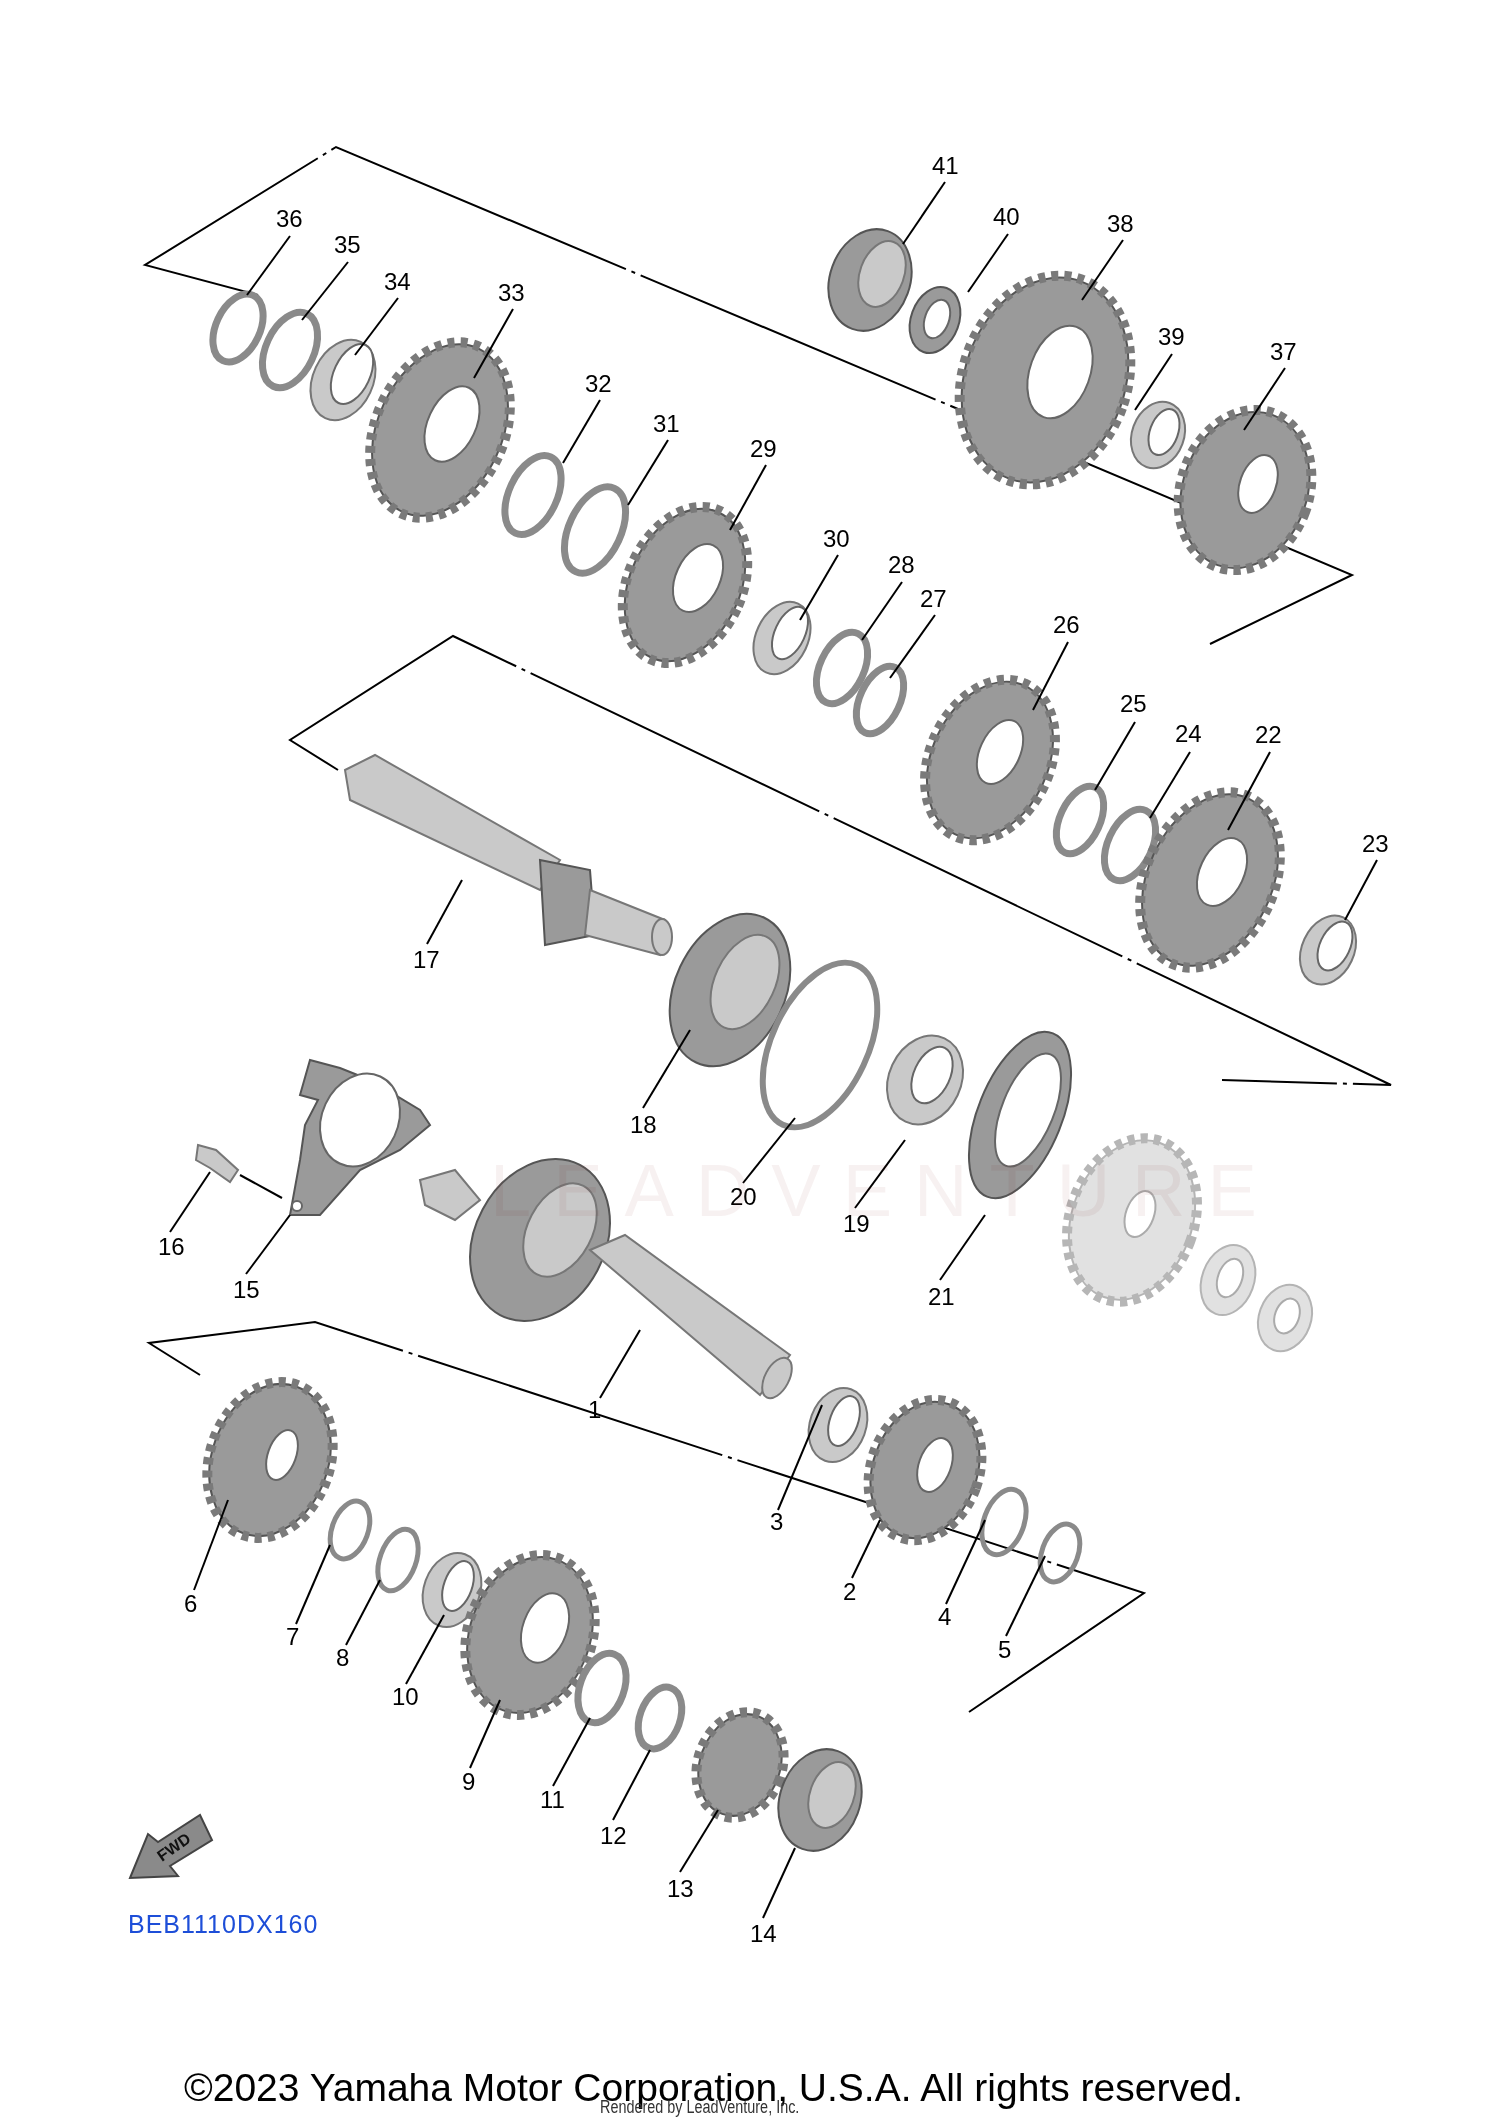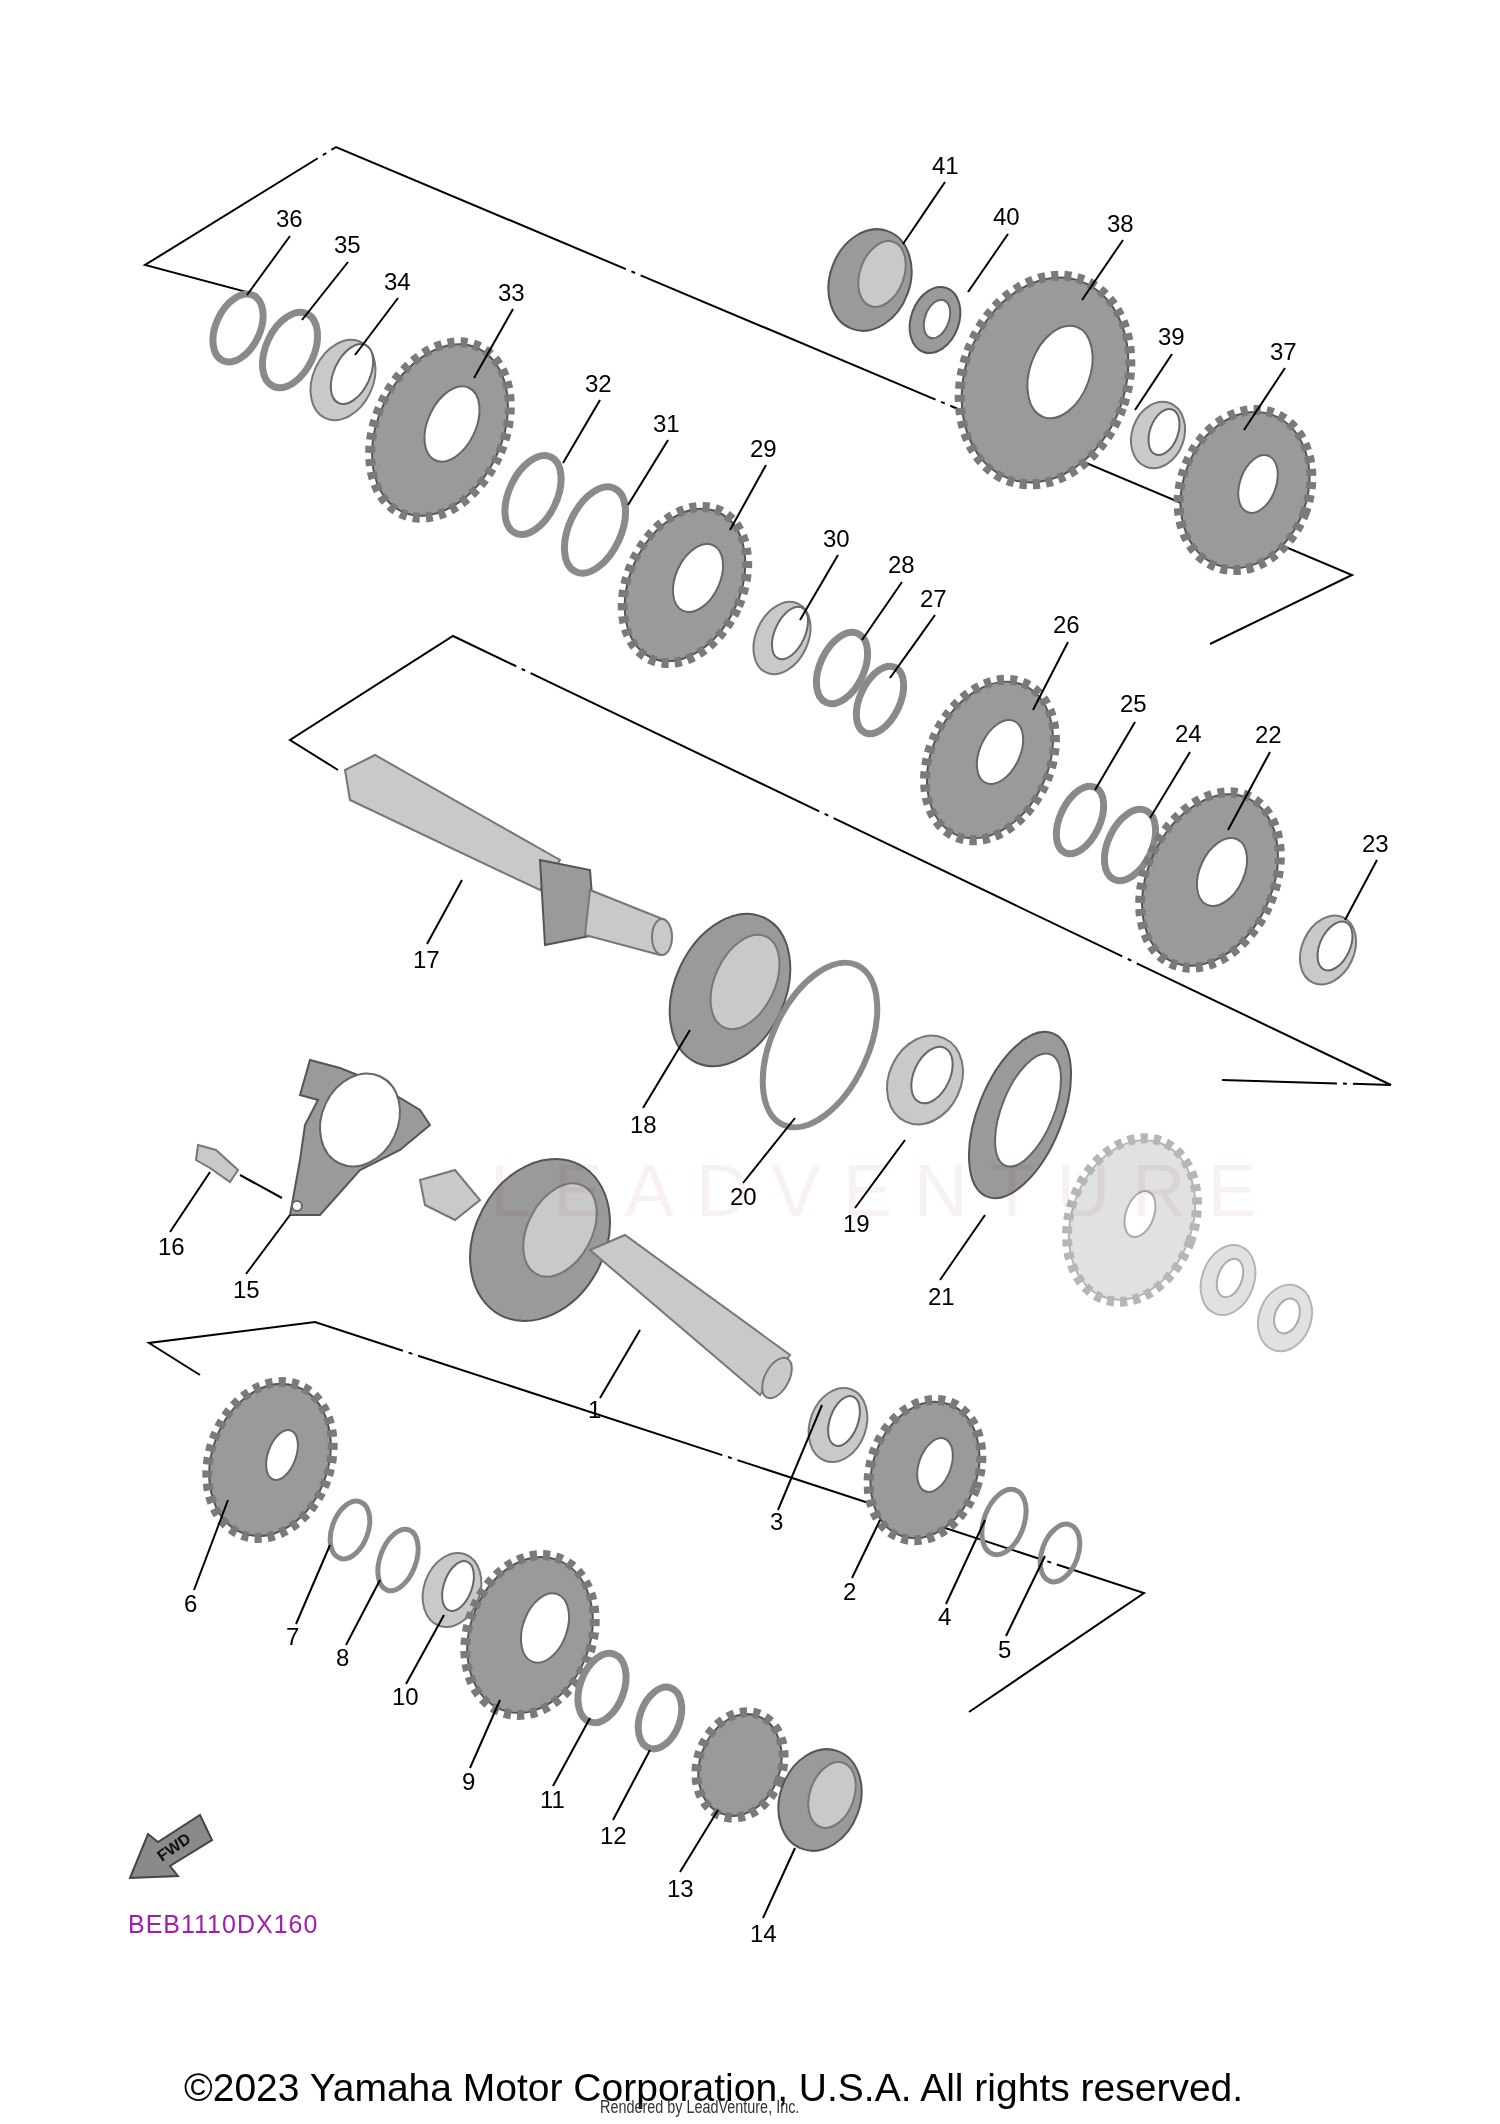--- a/index.html
+++ b/index.html
@@ -8,21 +8,21 @@
   .callout-text { font-family: "Liberation Sans", sans-serif; font-size: 24px; fill: #000; }
   .leader { stroke: #000; stroke-width: 2; }
   .bracket { stroke: #000; stroke-width: 2; fill: none; stroke-dasharray: 320 6 4 6; }
   .part { fill: #9a9a9a; stroke: #555; stroke-width: 2; }
   .part-light { fill: #c9c9c9; stroke: #777; stroke-width: 2; }
   .ring { fill: none; stroke: #8a8a8a; stroke-width: 7; }
   .hole { fill: #ffffff; stroke: #666; stroke-width: 2; }
   .teeth { fill: none; stroke: #7a7a7a; stroke-width: 10; stroke-dasharray: 7 6; }
   .faded { opacity: 0.55; }
   #watermark-letters { position: absolute; left: 490px; top: 1148px; font-family: "Liberation Sans", sans-serif; font-size: 74px; letter-spacing: 22px; color: #7f1d1d; opacity: 0.06; white-space: nowrap; }
-  #diagram-code { position: absolute; left: 128px; top: 1910px; font-size: 25px; color: #a21caf; letter-spacing: 1px; }
+  #diagram-code { position: absolute; left: 128px; top: 1910px; font-size: 25px; color: #1d4ed8; letter-spacing: 1px; }
   #copyright { position: absolute; left: 184px; top: 2066px; font-family: Liberation Sans, sans-serif; font-size: 39px; color: #000; white-space: nowrap; }
   #rendered-by { position: absolute; left: 600px; top: 2097px; font-family: "Liberation Sans", sans-serif; font-size: 18px; color: #333; white-space: nowrap; transform: scaleX(0.8); transform-origin: left; }
 </style>
 </head>
 <body>
 
 <svg id="diagram" viewBox="0 0 1500 2124" xmlns="http://www.w3.org/2000/svg">
 
   <g>
     <polyline class="bracket" points="258,295 145,265 336,147 1352,575 1210,644"></polyline>

